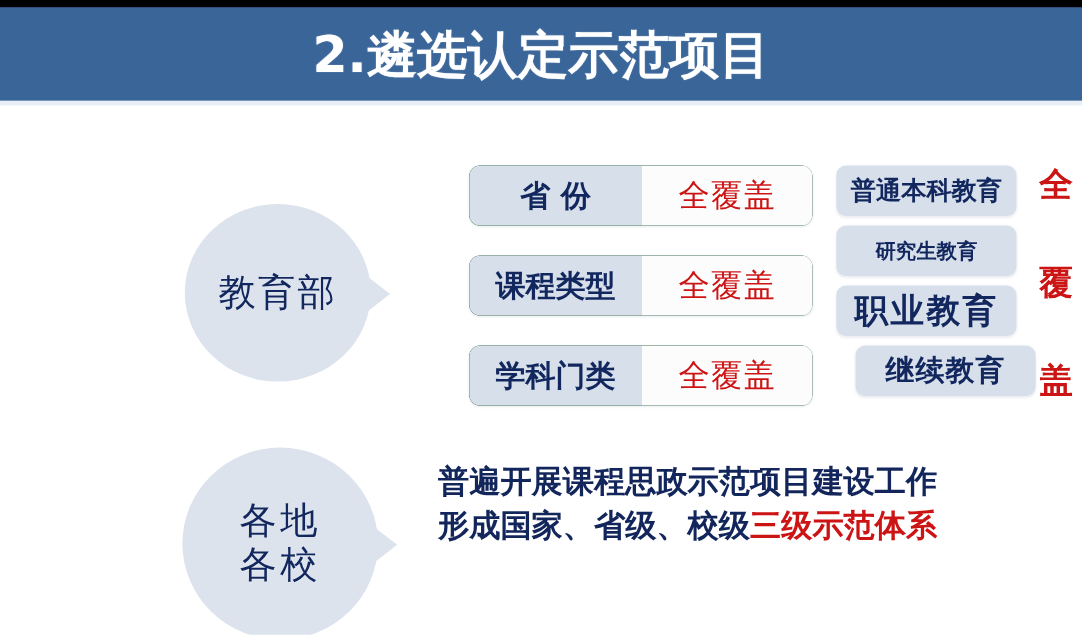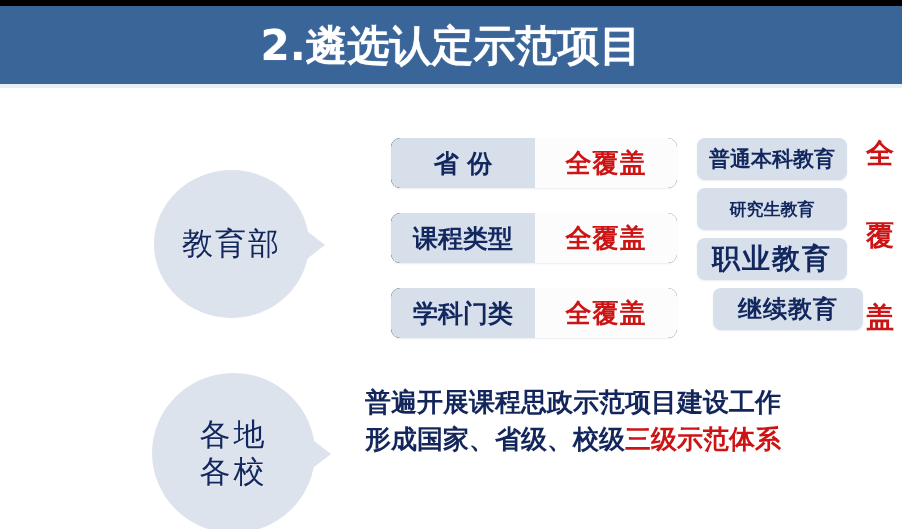--- a/index.html
+++ b/index.html
@@ -125,21 +125,21 @@
     font-weight: bold;
     font-size: 25px;
   }
   .pill-row .pill-value {
     flex: 1;
     background: #fcfcfc;
     display: flex;
     align-items: center;
     justify-content: center;
     color: #cd1414;
-    font-weight: bold;
+    font-weight: normal;
     font-size: 26px;
     letter-spacing: 1px;
   }
   #pill-row-0 { top: 50px; }
   #pill-row-1 { top: 125px; }
   #pill-row-2 { top: 200px; }
 
   
   .edu-box {
     position: absolute;

